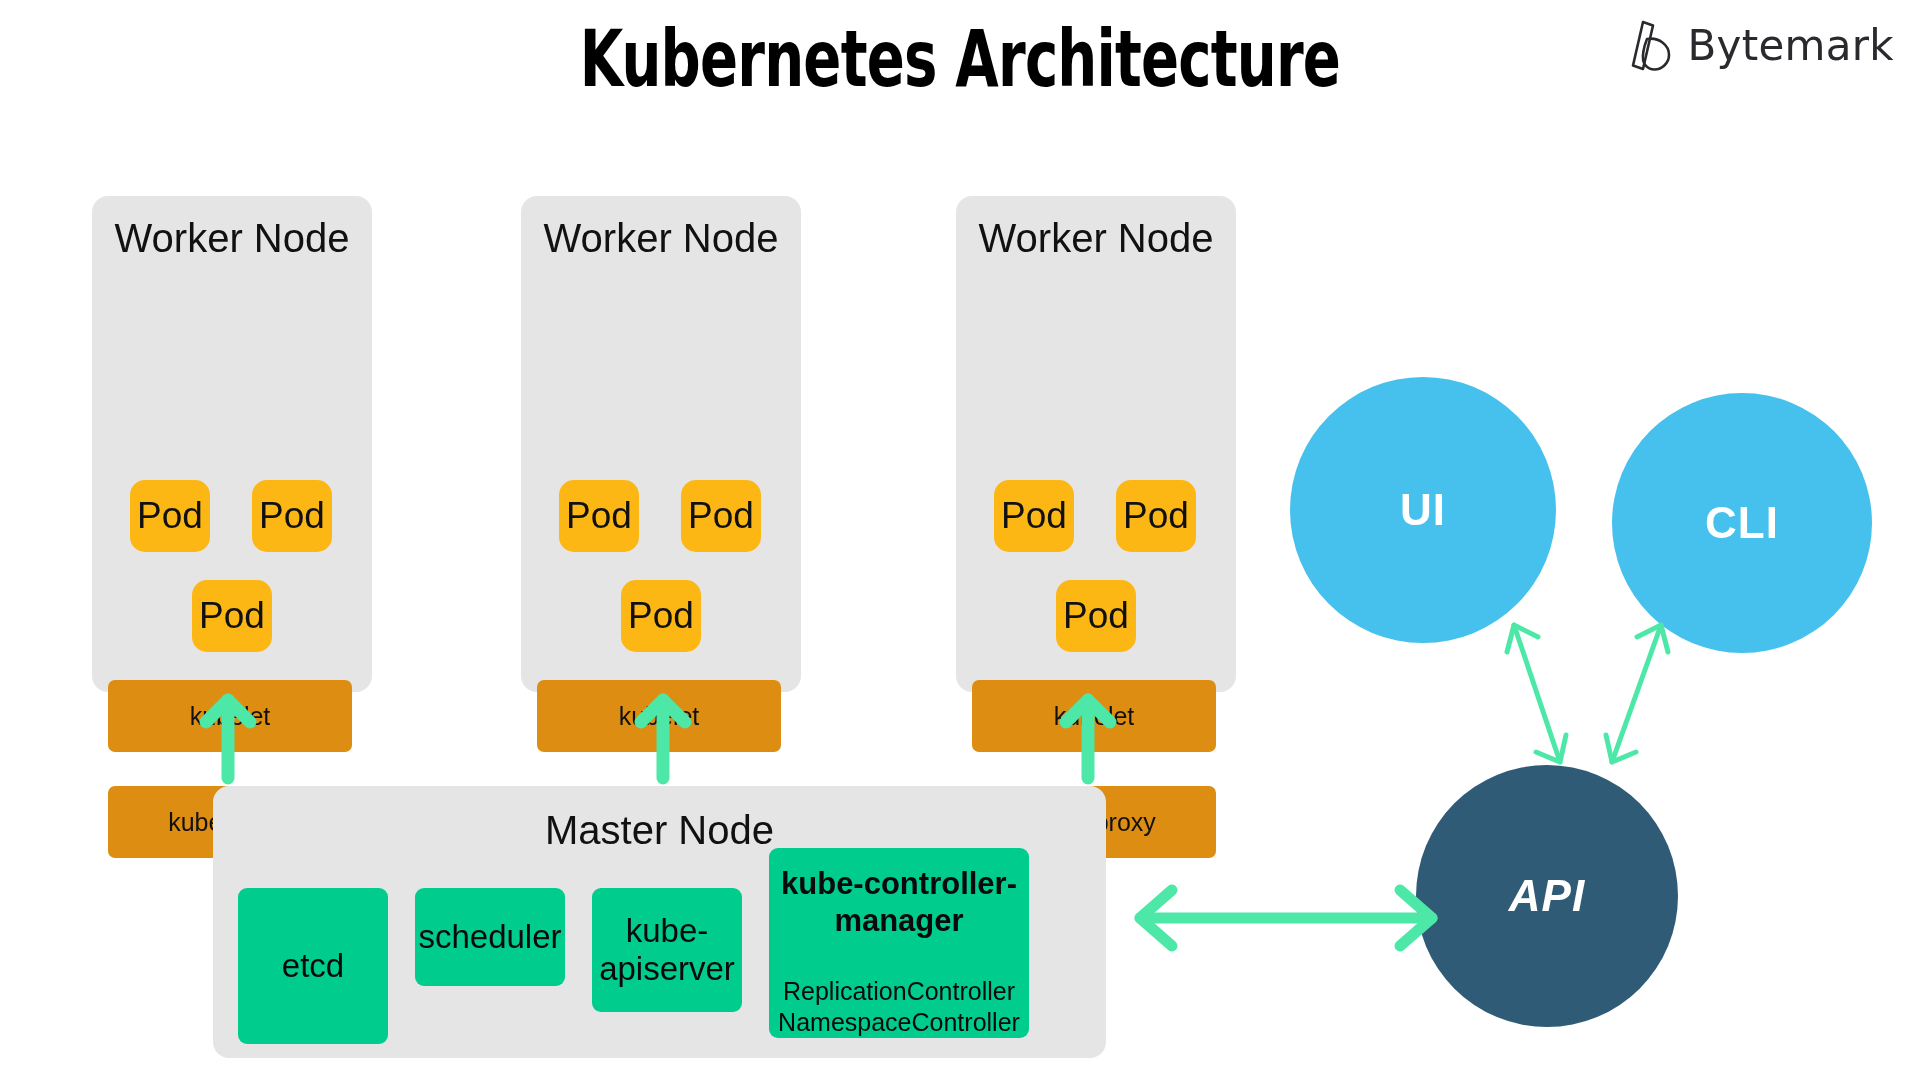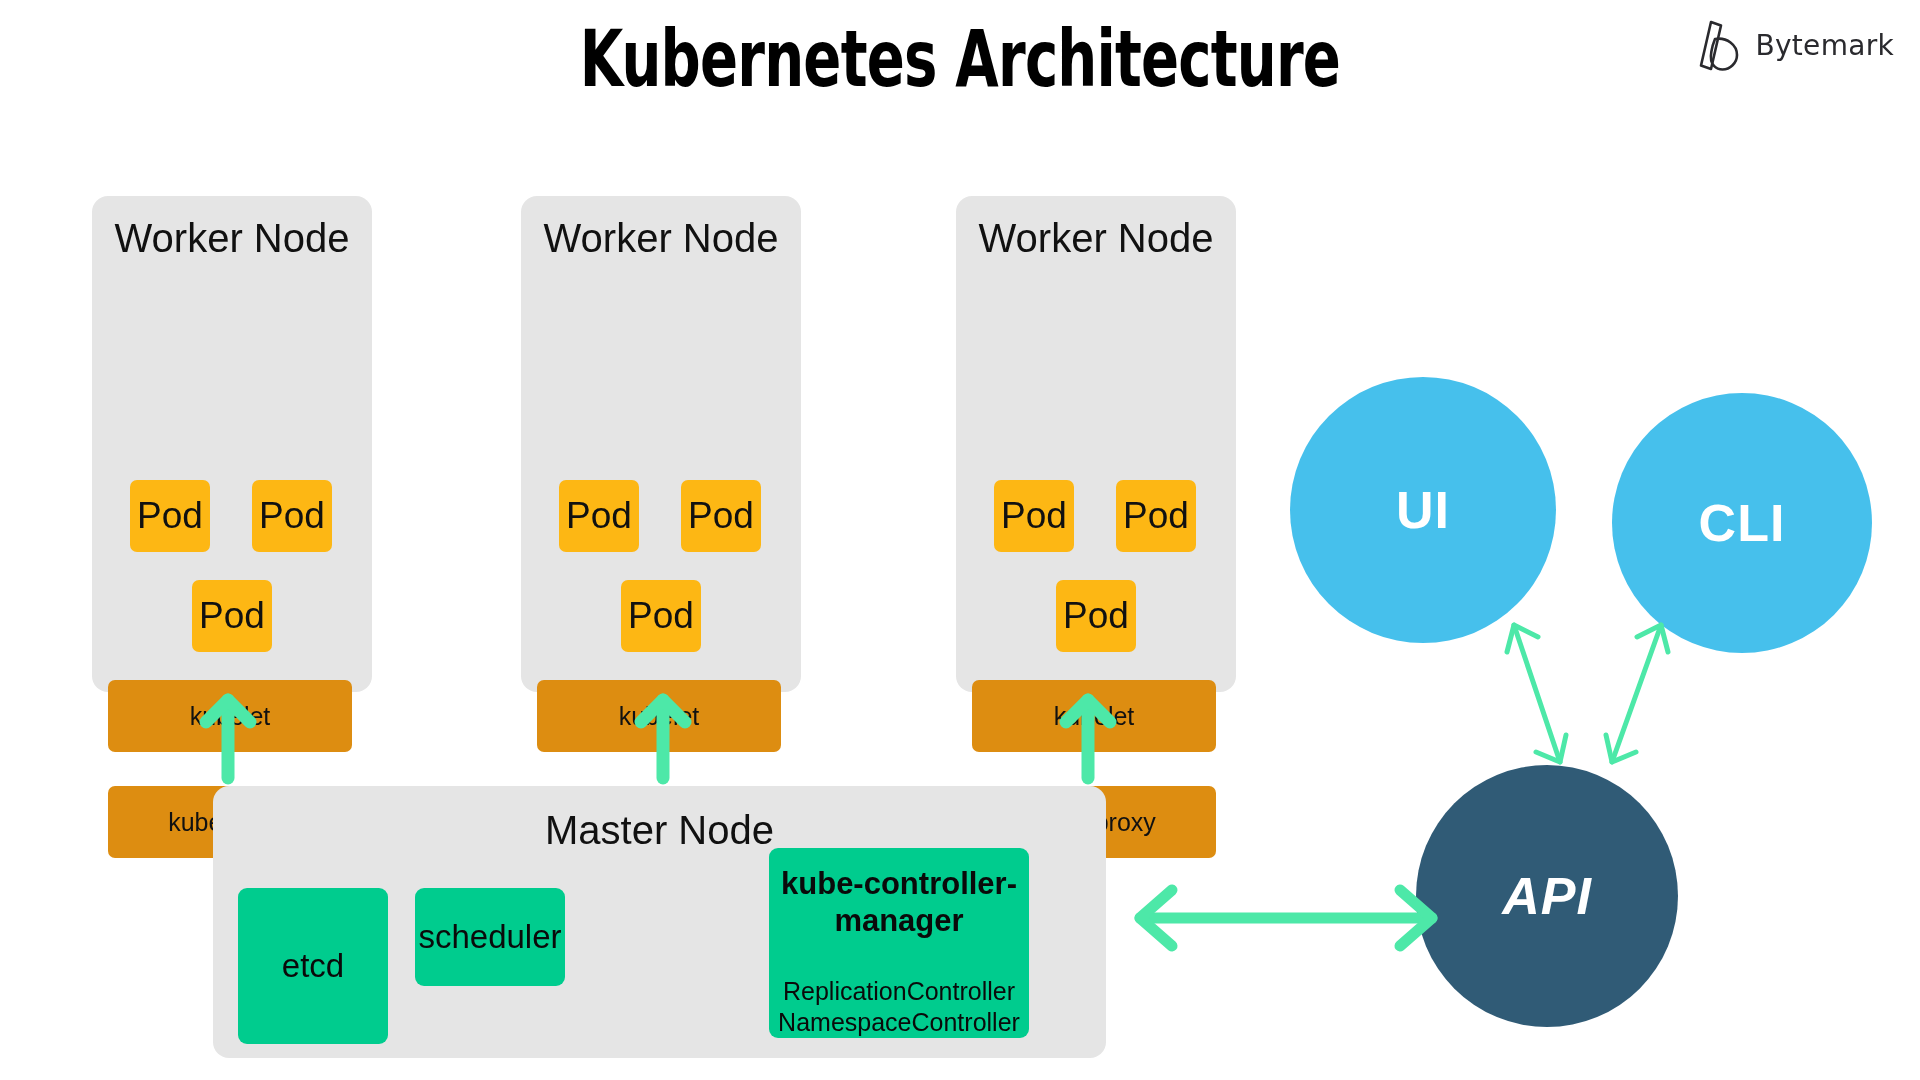--- a/index.html
+++ b/index.html
@@ -41,21 +41,21 @@
     position: absolute;
     right: 26px;
     top: 18px;
     display: flex;
     align-items: center;
     gap: 10px;
   }
   .brand-mark { width: 48px; height: 56px; display: block; }
   .brand-name {
     font-family: "DejaVu Sans", sans-serif;
-    font-size: 28px;
+    font-size: 42px;
     font-weight: 400;
     color: #2a2a2e;
     letter-spacing: 0.3px;
     line-height: 1;
   }
 
   
   .panel {
     position: absolute;
     background: #e5e5e5;
@@ -68,21 +68,21 @@
     text-align: center;
     font-size: 40px;
     color: #111111;
     white-space: nowrap;
   }
 
   
   .pod {
     position: absolute;
     background: #fdb714;
-    border-radius: 7px;
+    border-radius: 15px;
     display: flex;
     align-items: center;
     justify-content: center;
     font-size: 37px;
     color: #111111;
   }
   .wbar {
     position: absolute;
     background: #dd8d11;
     border-radius: 7px;
@@ -124,21 +124,21 @@
 
   
   .circle {
     position: absolute;
     border-radius: 50%;
     display: flex;
     align-items: center;
     justify-content: center;
     color: #ffffff;
     font-weight: bold;
-    font-size: 52px;
+    font-size: 44px;
     letter-spacing: 1px;
   }
   .circle.client { background: #46c0ec; }
   .circle.api { background: #305b76; }
 
   
   .arrows {
     position: absolute;
     inset: 0;
     pointer-events: none;
@@ -188,20 +188,23 @@
     <div class="wbar" style="left:16px; top:590px; width:244px; height:72px;">kube-proxy</div>
   </div>
 
   <div class="panel" style="left:213px; top:786px; width:893px; height:272px;">
     <div class="panel-title" style="top:22px;">Master Node</div>
 
     <div class="mbox" style="left:25px; top:102px; width:150px; height:156px;">etcd</div>
 
     <div class="mbox" style="left:202px; top:102px; width:150px; height:98px;">scheduler</div>
 
+    <div class="mbox" style="left:379px; top:102px; width:150px; height:124px;">
+      <span>kube-apiserver</span>
+    </div>
 
     <div class="mbox kcm" style="left:556px; top:62px; width:260px; height:190px;">
       <div class="kcm-title">kube-controller-manager</div>
       <div class="kcm-sub">
         <div>ReplicationController</div>
         <div>NamespaceController</div>
       </div>
     </div>
   </div>
 

